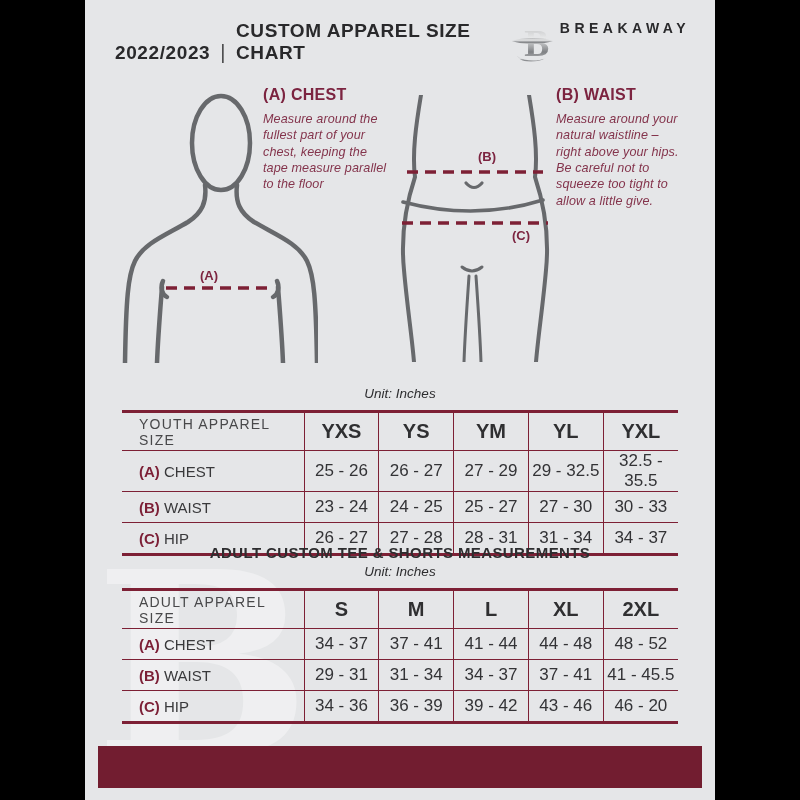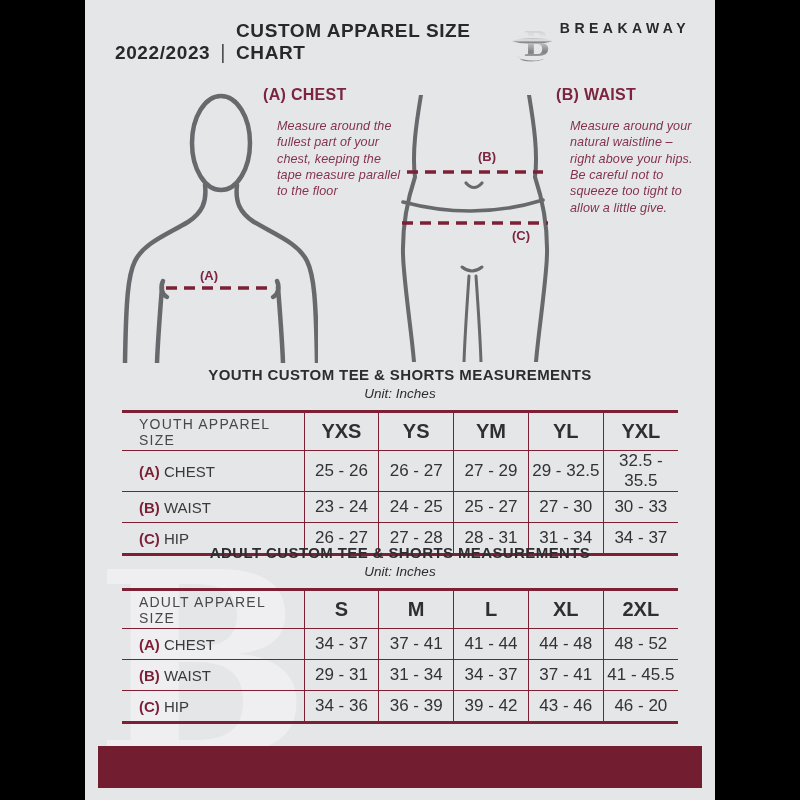--- a/index.html
+++ b/index.html
@@ -17,21 +17,21 @@
     align-items:center;z-index:2;}
   .hdr-title{display:flex;align-items:flex-end;gap:10px;font-weight:bold;font-size:19px;
     letter-spacing:0.6px;color:#29292b;}
   .hdr-title .divider{font-weight:normal;color:#4a4a4c;font-size:20px;}
   .hdr-right{margin-left:auto;display:flex;align-items:flex-start;}
   .brand{font-weight:bold;font-size:14px;letter-spacing:4.5px;color:#2a2a2c;}
 
   
   .instr{position:absolute;z-index:2;}
   .instr h3{margin:0 0 7px 0;font-size:16px;font-weight:bold;color:#7c2440;letter-spacing:0.3px;}
-  .instr p{margin:14px;font-style:italic;font-size:12.6px;line-height:1.3;color:#84344c;
+  .instr p{margin:0;font-style:italic;font-size:12.6px;line-height:1.3;color:#84344c;
     white-space:pre-line;letter-spacing:0.1px;}
   .instr-chest{left:178px;top:86px;width:165px;}
   .instr-waist{left:471px;top:86px;width:152px;}
   .instr-hips{left:471px;top:218px;width:158px;}
 
   .fig{position:absolute;z-index:1;}
   .fig-upper{left:33px;top:85px;}
   .fig-lower{left:305px;top:95px;}
 
   
@@ -131,21 +131,20 @@
     <div class="instr instr-waist">
       <h3><span>(B)</span> <span>WAIST</span></h3>
       <p>Measure around your
 natural waistline –
 right above your hips.
 Be careful not to
 squeeze too tight to
 allow a little give.</p>
     </div>
 
-    <div class="tbl-title y-title">YOUTH CUSTOM TEE &amp; SHORTS MEASUREMENTS</div>
     <div class="tbl-unit y-unit">Unit: Inches</div>
     <table class="size-table y-table">
       <colgroup>
           <col class="c-label">
           <col>
           <col>
           <col>
           <col>
           <col>
         </colgroup>

